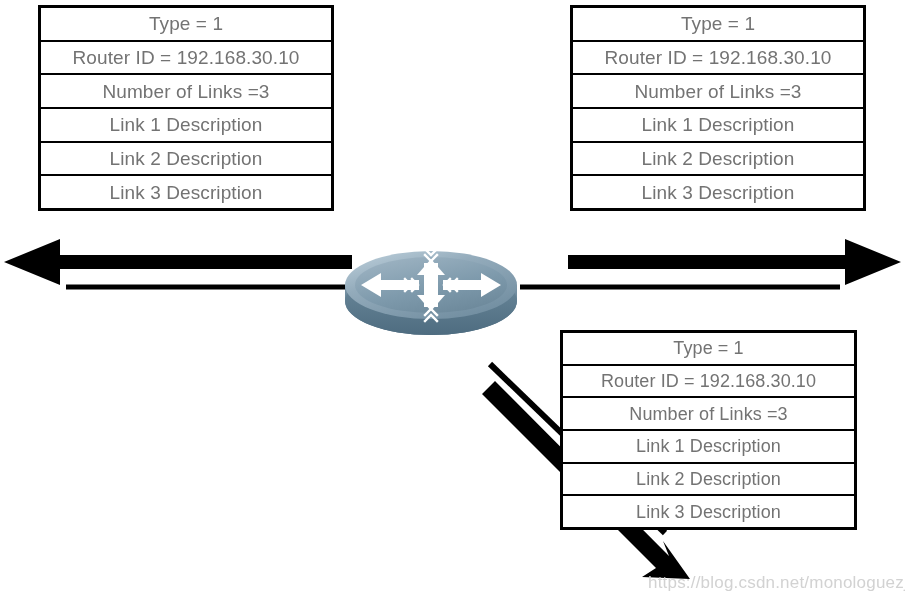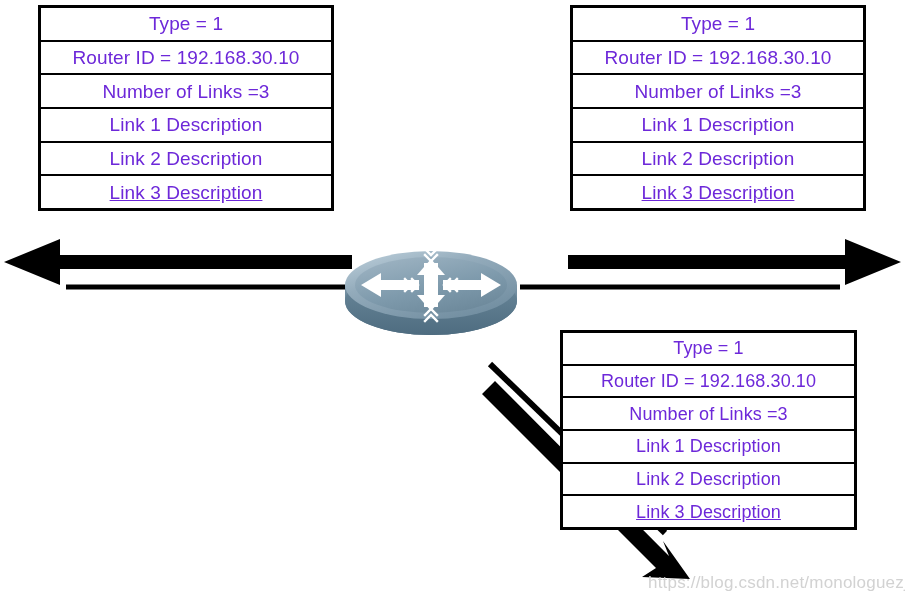--- a/index.html
+++ b/index.html
@@ -31,28 +31,27 @@
   }
   .lsa-row {
     box-sizing: border-box;
     flex: 1 1 0;
     border-bottom: 2px solid #000000;
     display: flex;
     align-items: center;
     justify-content: center;
     background: #ffffff;
     font-size: 19px;
-    color: #6d28d9;
+    color: #737373;
     letter-spacing: 0.1px;
     line-height: 1;
     white-space: nowrap;
   }
   .lsa-row:last-child {
     border-bottom: none;
-    text-decoration: underline;
   }
 
   #table-left  { left: 38px;  top: 5px;   width: 296px; height: 206px; }
   #table-right { left: 570px; top: 5px;   width: 296px; height: 206px; }
   #table-bottom{ left: 560px; top: 330px; width: 297px; height: 200px; z-index: 6; }
 
   #table-bottom .lsa-row { font-size: 18px; }
 
   
   .flow-layer {

